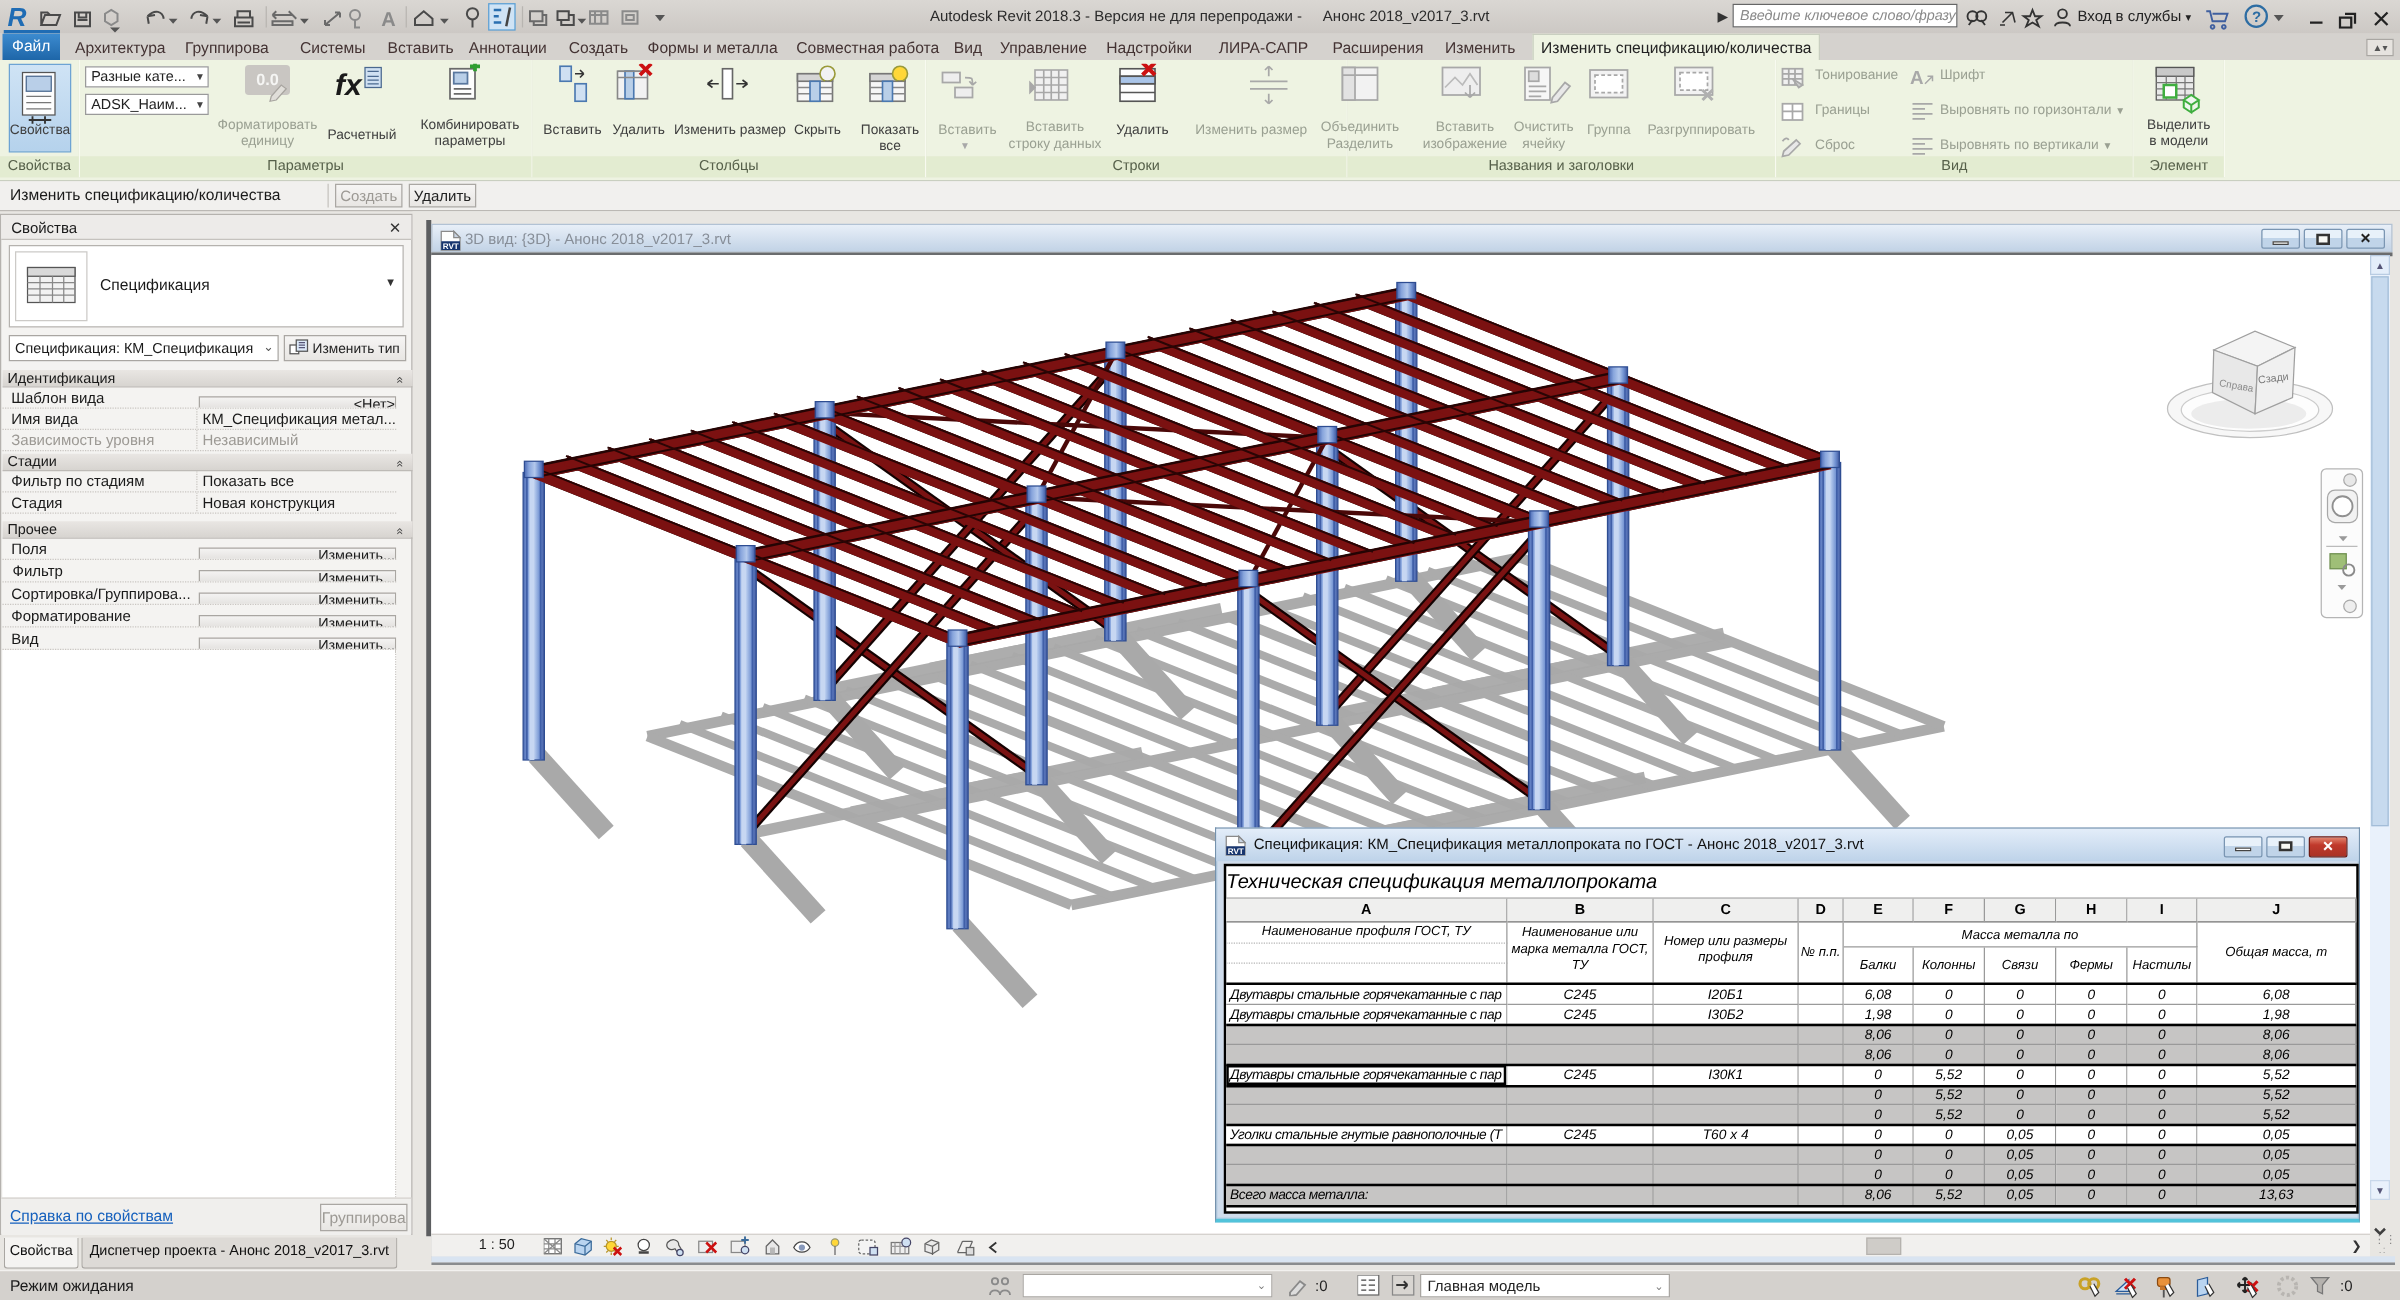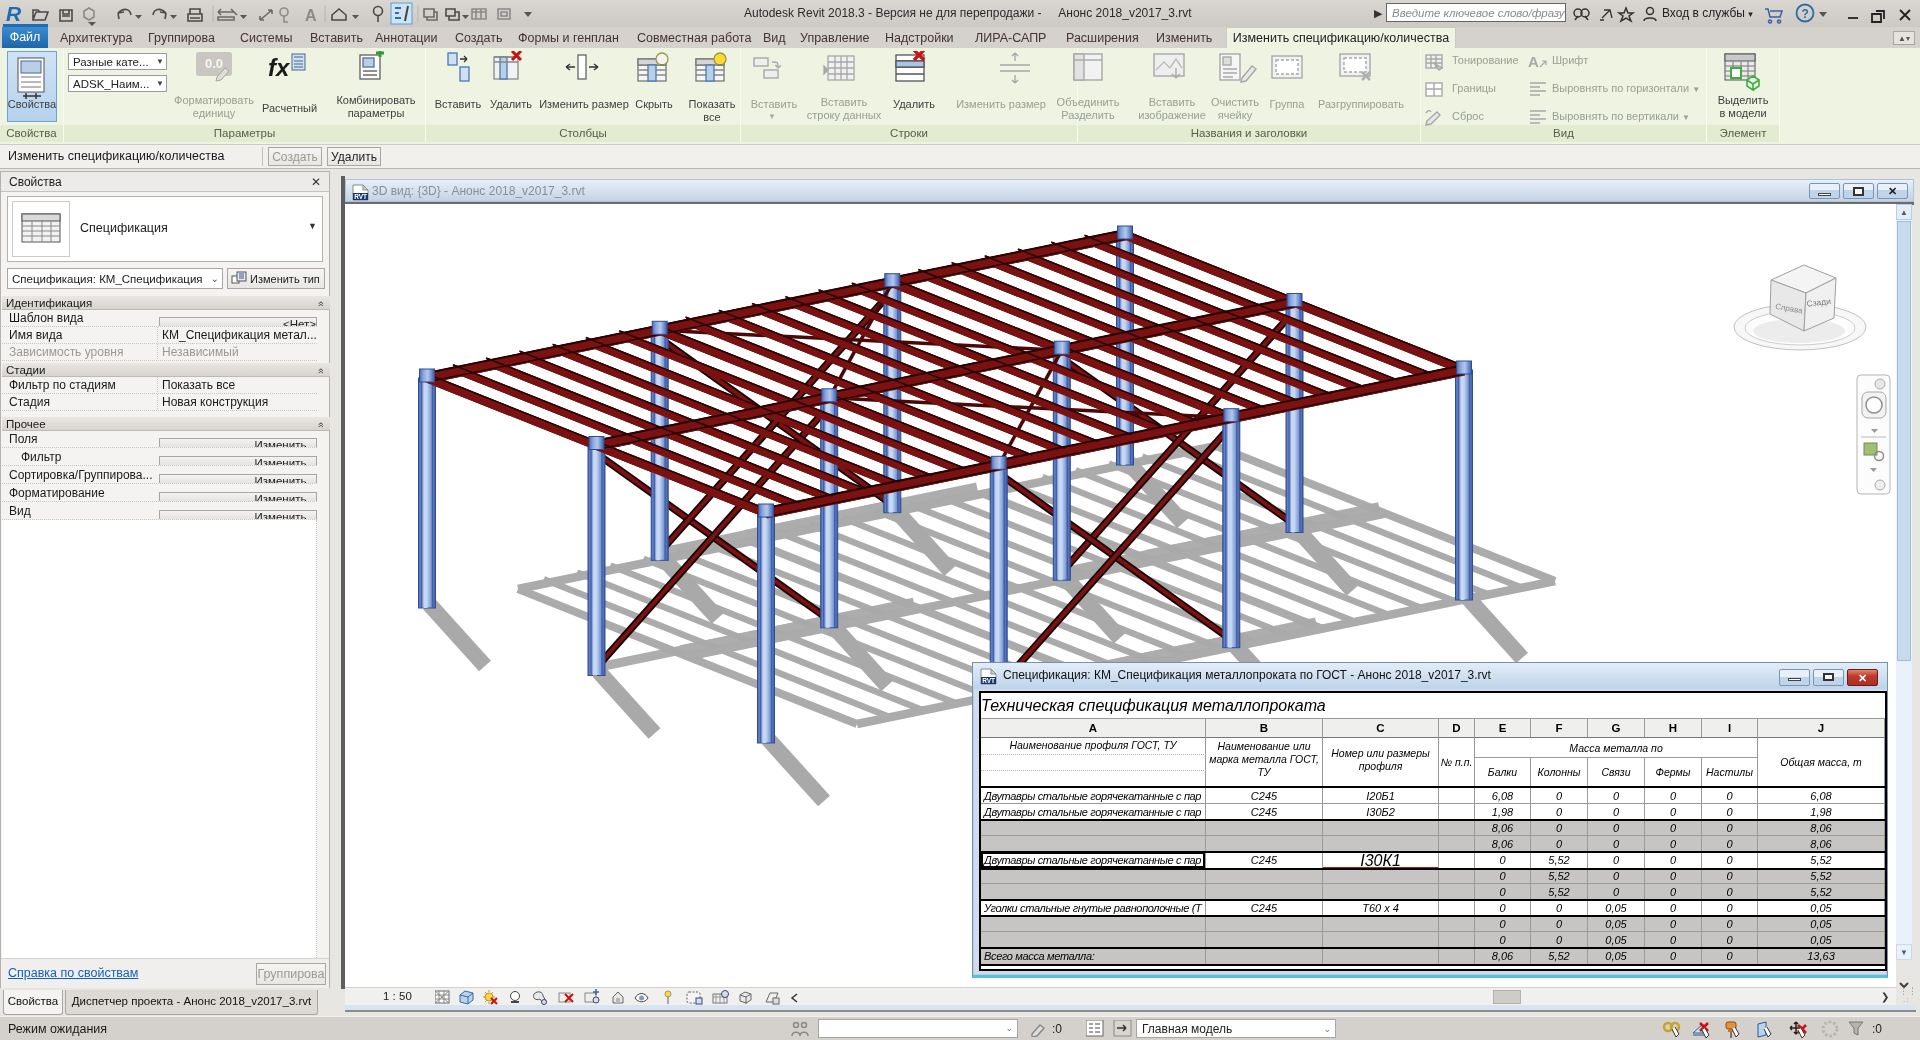--- a/index.html
+++ b/index.html
@@ -96,21 +96,21 @@
 </line>
   </div>
 <div id="tabrow" class="abs">
     <div class="abs" style="left:2px;top:0;width:46px;height:21px;background:linear-gradient(#3c8bd0,#1e66a8);color:#fff;font-size:12.5px;text-align:center;line-height:21px">Файл</div>
     <div class="tab" style="left:60px">Архитектура</div>
     <div class="tab" style="left:148px">Группирова</div>
     <div class="tab" style="left:240px">Системы</div>
     <div class="tab" style="left:310px">Вставить</div>
     <div class="tab" style="left:375px">Аннотации</div>
     <div class="tab" style="left:455px">Создать</div>
-    <div class="tab" style="left:518px">Формы и генплан</div>
+    <div class="tab" style="left:518px">Формы и металла</div>
     <div class="tab" style="left:637px">Совместная работа</div>
     <div class="tab" style="left:763px">Вид</div>
     <div class="tab" style="left:800px">Управление</div>
     <div class="tab" style="left:885px">Надстройки</div>
     <div class="tab" style="left:975px">ЛИРА-САПР</div>
     <div class="tab" style="left:1066px">Расширения</div>
     <div class="tab" style="left:1156px">Изменить</div>
     <div class="abs" style="left:1226px;top:0;width:230px;height:21px;background:#eef3e2;border:1px solid #c9cfc0;border-bottom:none;font-size:12.5px;text-align:center;line-height:20px;color:#222">Изменить спецификацию/количества</div>
     <div class="abs" style="left:1893px;top:4px;width:22px;height:14px;border:1px solid #a9a6a2;background:#e6e3df;font-size:8px;text-align:center;line-height:13px;color:#555">▲▾</div>
   </div>
@@ -719,21 +719,21 @@
     </svg>
     <div class="ghead" style="top:124px;padding-left:4px">Идентификация<span style="position:absolute;right:6px;top:1px;font-size:10px;color:#444;display:inline-block;transform:rotate(-90deg)">»</span></div>
     <div class="grow" style="top:138px;padding-left:7px;overflow:hidden;white-space:nowrap">Шаблон вида<div class="vbtn">&lt;Нет&gt;</div></div>
     <div class="grow" style="top:155px;padding-left:7px;overflow:hidden;white-space:nowrap">Имя вида<div class="gval">КМ_Спецификация метал...</div></div>
     <div class="grow" style="top:172px;padding-left:7px;overflow:hidden;white-space:nowrap;color:#9c9994">Зависимость уровня<div class="gval" style="color:#9c9994">Независимый</div></div>
     <div class="ghead" style="top:191px;padding-left:4px">Стадии<span style="position:absolute;right:6px;top:1px;font-size:10px;color:#444;display:inline-block;transform:rotate(-90deg)">»</span></div>
     <div class="grow" style="top:205px;padding-left:7px;overflow:hidden;white-space:nowrap">Фильтр по стадиям<div class="gval">Показать все</div></div>
     <div class="grow" style="top:222px;padding-left:7px;overflow:hidden;white-space:nowrap">Стадия<div class="gval">Новая конструкция</div></div>
     <div class="ghead" style="top:245px;padding-left:4px">Прочее<span style="position:absolute;right:6px;top:1px;font-size:10px;color:#444;display:inline-block;transform:rotate(-90deg)">»</span></div>
     <div class="grow" style="top:259px;padding-left:7px;overflow:hidden;white-space:nowrap">Поля<div class="vbtn">Изменить...</div></div>
-    <div class="grow" style="top:277px;padding-left:19px;overflow:hidden;white-space:nowrap">Фильтр<div class="vbtn">Изменить...</div></div>
+    <div class="grow" style="top:277px;padding-left:8px;overflow:hidden;white-space:nowrap">Фильтр<div class="vbtn">Изменить...</div></div>
     <div class="grow" style="top:295px;padding-left:7px;overflow:hidden;white-space:nowrap">Сортировка/Группирова...<div class="vbtn">Изменить...</div></div>
     <div class="grow" style="top:313px;padding-left:7px;overflow:hidden;white-space:nowrap">Форматирование<div class="vbtn">Изменить...</div></div>
     <div class="grow" style="top:331px;padding-left:7px;overflow:hidden;white-space:nowrap">Вид<div class="vbtn">Изменить...</div></div>
     <div class="abs" style="left:1px;top:348px;width:315px;height:438px;background:#fff;border-right:1px dotted #c9c6c2"></div>
     <div class="abs" style="left:0;top:786px;width:328px;height:30px;background:#f0efed;border-top:1px solid #d5d2ce">
 <div class="abs" style="left:7px;top:7px;font-size:12.5px;color:#1560bd;text-decoration:underline">Справка по свойствам</div>
 <div class="btn d" style="left:255px;top:4px;width:70px;height:22px;line-height:21px;font-size:12.5px">Группирова</div>
     </div>
   </div>
 <div class="abs" style="left:0;top:989px;width:345px;height:27px;background:#e8e6e2">
@@ -817,21 +817,21 @@
       <div class="abs" style="left:342px;top:143px;width:116px;height:16px;background:#c6c5c4;border-right:1px solid #9a9a9a;border-bottom:1px solid #9a9a9a;font-size:11px;font-style:italic;text-align:center;line-height:16px;overflow:hidden;white-space:nowrap;color:#000"></div>
       <div class="abs" style="left:458px;top:143px;width:36px;height:16px;background:#c6c5c4;border-right:1px solid #9a9a9a;border-bottom:1px solid #9a9a9a;font-size:11px;font-style:italic;text-align:center;line-height:16px;overflow:hidden;white-space:nowrap;color:#000"></div>
       <div class="abs" style="left:494px;top:143px;width:56px;height:16px;background:#c6c5c4;border-right:1px solid #9a9a9a;border-bottom:1px solid #9a9a9a;font-size:11px;font-style:italic;text-align:center;line-height:16px;overflow:hidden;white-space:nowrap;color:#000">8,06</div>
       <div class="abs" style="left:550px;top:143px;width:57px;height:16px;background:#c6c5c4;border-right:1px solid #9a9a9a;border-bottom:1px solid #9a9a9a;font-size:11px;font-style:italic;text-align:center;line-height:16px;overflow:hidden;white-space:nowrap;color:#000">0</div>
       <div class="abs" style="left:607px;top:143px;width:57px;height:16px;background:#c6c5c4;border-right:1px solid #9a9a9a;border-bottom:1px solid #9a9a9a;font-size:11px;font-style:italic;text-align:center;line-height:16px;overflow:hidden;white-space:nowrap;color:#000">0</div>
       <div class="abs" style="left:664px;top:143px;width:57px;height:16px;background:#c6c5c4;border-right:1px solid #9a9a9a;border-bottom:1px solid #9a9a9a;font-size:11px;font-style:italic;text-align:center;line-height:16px;overflow:hidden;white-space:nowrap;color:#000">0</div>
       <div class="abs" style="left:721px;top:143px;width:56px;height:16px;background:#c6c5c4;border-right:1px solid #9a9a9a;border-bottom:1px solid #9a9a9a;font-size:11px;font-style:italic;text-align:center;line-height:16px;overflow:hidden;white-space:nowrap;color:#000">0</div>
       <div class="abs" style="left:777px;top:143px;width:127px;height:16px;background:#c6c5c4;border-right:1px solid #9a9a9a;border-bottom:1px solid #9a9a9a;font-size:11px;font-style:italic;text-align:center;line-height:16px;overflow:hidden;white-space:nowrap;color:#000">8,06</div>
       <div class="abs" style="left:0px;top:159px;width:225px;height:17px;background:#fff;border-right:1px solid #9a9a9a;border-bottom:1px solid #9a9a9a;font-size:11px;font-style:italic;text-align:left;line-height:17px;overflow:hidden;white-space:nowrap;color:#000;padding-left:3px;letter-spacing:-0.35px;box-shadow:0 0 0 2px #000 inset">Двутавры стальные горячекатанные с пар</div>
       <div class="abs" style="left:225px;top:159px;width:117px;height:17px;background:#fff;border-right:1px solid #9a9a9a;border-bottom:1px solid #9a9a9a;font-size:11px;font-style:italic;text-align:center;line-height:17px;overflow:hidden;white-space:nowrap;color:#000">С245</div>
-      <div class="abs" style="left:342px;top:159px;width:116px;height:22px;background:#fff;border-right:1px solid #9a9a9a;border-bottom:7px solid #b91c1c;font-size:16px;font-style:italic;text-align:center;line-height:17px;overflow:hidden;white-space:nowrap;color:#000">I30К1</div>
+      <div class="abs" style="left:342px;top:159px;width:116px;height:22px;background:#fff;border-right:1px solid #9a9a9a;border-bottom:1px solid #b91c1c;font-size:11px;font-style:italic;text-align:center;line-height:17px;overflow:hidden;white-space:nowrap;color:#000">I30К1</div>
       <div class="abs" style="left:458px;top:159px;width:36px;height:17px;background:#fff;border-right:1px solid #9a9a9a;border-bottom:1px solid #9a9a9a;font-size:11px;font-style:italic;text-align:center;line-height:17px;overflow:hidden;white-space:nowrap;color:#000"></div>
       <div class="abs" style="left:494px;top:159px;width:56px;height:17px;background:#fff;border-right:1px solid #9a9a9a;border-bottom:1px solid #9a9a9a;font-size:11px;font-style:italic;text-align:center;line-height:17px;overflow:hidden;white-space:nowrap;color:#000">0</div>
       <div class="abs" style="left:550px;top:159px;width:57px;height:17px;background:#fff;border-right:1px solid #9a9a9a;border-bottom:1px solid #9a9a9a;font-size:11px;font-style:italic;text-align:center;line-height:17px;overflow:hidden;white-space:nowrap;color:#000">5,52</div>
       <div class="abs" style="left:607px;top:159px;width:57px;height:17px;background:#fff;border-right:1px solid #9a9a9a;border-bottom:1px solid #9a9a9a;font-size:11px;font-style:italic;text-align:center;line-height:17px;overflow:hidden;white-space:nowrap;color:#000">0</div>
       <div class="abs" style="left:664px;top:159px;width:57px;height:17px;background:#fff;border-right:1px solid #9a9a9a;border-bottom:1px solid #9a9a9a;font-size:11px;font-style:italic;text-align:center;line-height:17px;overflow:hidden;white-space:nowrap;color:#000">0</div>
       <div class="abs" style="left:721px;top:159px;width:56px;height:17px;background:#fff;border-right:1px solid #9a9a9a;border-bottom:1px solid #9a9a9a;font-size:11px;font-style:italic;text-align:center;line-height:17px;overflow:hidden;white-space:nowrap;color:#000">0</div>
       <div class="abs" style="left:777px;top:159px;width:127px;height:17px;background:#fff;border-right:1px solid #9a9a9a;border-bottom:1px solid #9a9a9a;font-size:11px;font-style:italic;text-align:center;line-height:17px;overflow:hidden;white-space:nowrap;color:#000">5,52</div>
       <div class="abs" style="left:0;top:158px;width:904px;height:2px;background:#000"></div>
       <div class="abs" style="left:0px;top:176px;width:225px;height:15px;background:#c6c5c4;border-right:1px solid #9a9a9a;border-bottom:1px solid #9a9a9a;font-size:11px;font-style:italic;text-align:left;line-height:15px;overflow:hidden;white-space:nowrap;color:#000;padding-left:3px;letter-spacing:-0.35px"></div>
       <div class="abs" style="left:225px;top:176px;width:117px;height:15px;background:#c6c5c4;border-right:1px solid #9a9a9a;border-bottom:1px solid #9a9a9a;font-size:11px;font-style:italic;text-align:center;line-height:15px;overflow:hidden;white-space:nowrap;color:#000"></div>

